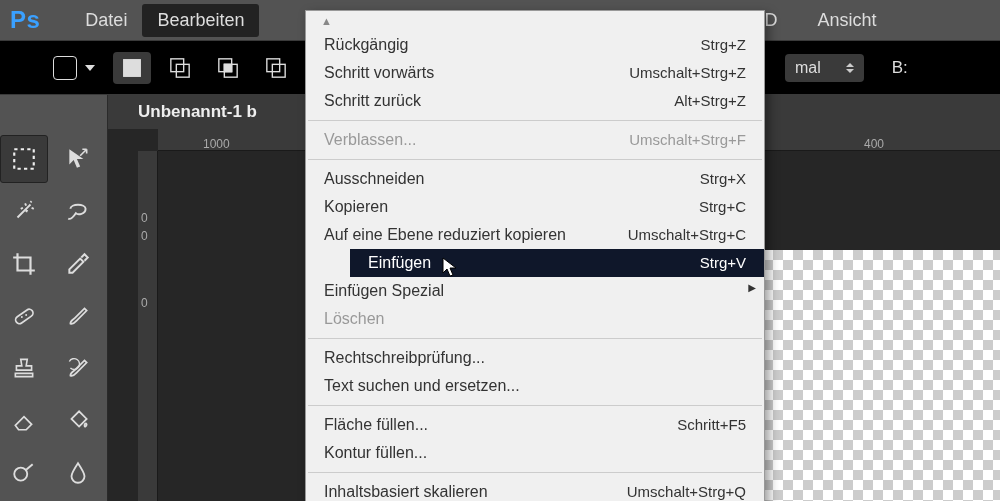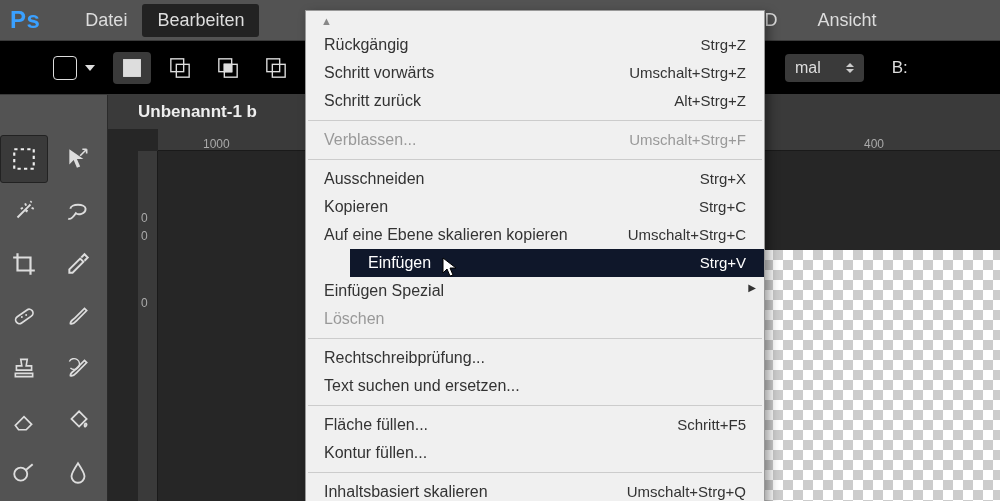--- a/index.html
+++ b/index.html
@@ -248,21 +248,21 @@
   <div class="dd-sep"></div>
   <div class="dd-item">
       <span>Ausschneiden</span>
       <span class="dd-shortcut">Strg+X</span>
     </div>
   <div class="dd-item">
       <span>Kopieren</span>
       <span class="dd-shortcut">Strg+C</span>
     </div>
   <div class="dd-item">
-      <span>Auf eine Ebene skalieren kopieren</span>
+      <span>Auf eine Ebene reduziert kopieren</span>
       <span class="dd-shortcut">Umschalt+Strg+C</span>
     </div>
   <div class="dd-item highlight">
       <span>Einfügen</span>
       <span class="dd-shortcut">Strg+V</span>
     </div>
   <div class="dd-item submenu">
       <span>Einfügen Spezial</span>
       <span></span>
     </div>

